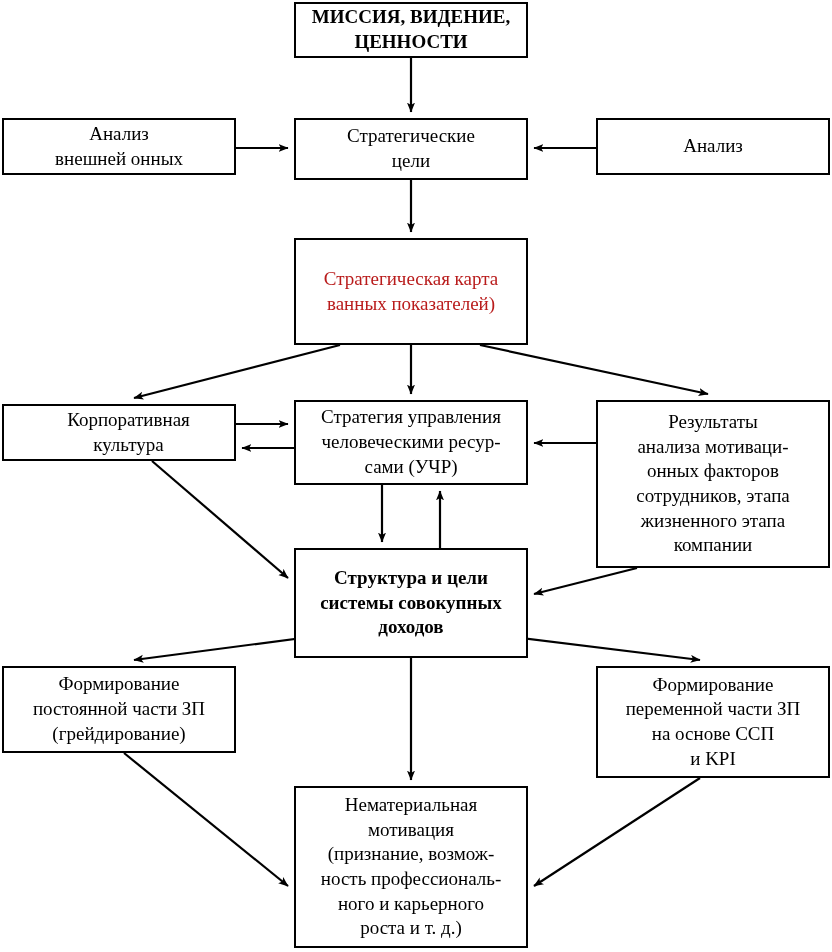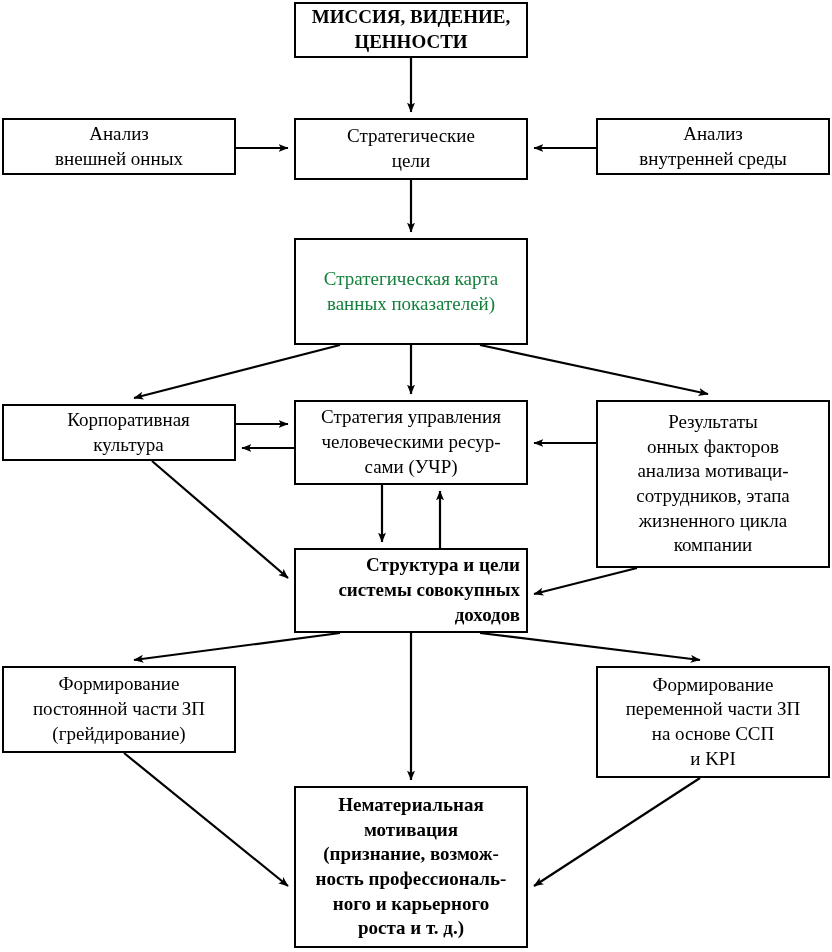--- a/index.html
+++ b/index.html
@@ -88,60 +88,59 @@
       <div class="node" style="left: 2px; top: 118px; width: 234px; height: 57px; border-color: rgb(0, 0, 0); color: rgb(0, 0, 0);">
         <span class="line">Анализ</span>
         <span class="line">внешней онных</span>
       </div>
       <div class="node" style="left: 294px; top: 118px; width: 234px; height: 62px; border-color: rgb(0, 0, 0); color: rgb(0, 0, 0);">
         <span class="line">Стратегические</span>
         <span class="line">цели</span>
       </div>
       <div class="node" style="left: 596px; top: 118px; width: 234px; height: 57px; border-color: rgb(0, 0, 0); color: rgb(0, 0, 0);">
         <span class="line">Анализ</span>
-        <span class="line">внутренней среды</span>
       </div>
-      <div class="node" style="left: 294px; top: 238px; width: 234px; height: 107px; border-color: rgb(0, 0, 0); color: #15803d;">
+      <div class="node" style="left: 294px; top: 238px; width: 234px; height: 107px; border-color: rgb(0, 0, 0); color: #b91c1c;">
         <span class="line">Стратегическая карта</span>
         <span class="line">ванных показателей)</span>
       </div>
       <div class="node" style="left: 2px; top: 404px; width: 234px; height: 57px; border-color: rgb(0, 0, 0); color: rgb(0, 0, 0); padding-left: 25px;">
         <span class="line">Корпоративная</span>
         <span class="line">культура</span>
       </div>
       <div class="node" style="left: 294px; top: 400px; width: 234px; height: 85px; border-color: rgb(0, 0, 0); color: rgb(0, 0, 0);">
         <span class="line">Стратегия управления</span>
         <span class="line">человеческими ресур-</span>
         <span class="line">сами (УЧР)</span>
       </div>
       <div class="node" style="left: 596px; top: 400px; width: 234px; height: 168px; border-color: rgb(0, 0, 0); color: rgb(0, 0, 0);">
         <span class="line">Результаты</span>
+        <span class="line">анализа мотиваци-</span>
         <span class="line">онных факторов</span>
-        <span class="line">анализа мотиваци-</span>
         <span class="line">сотрудников, этапа</span>
-        <span class="line">жизненного цикла</span>
+        <span class="line">жизненного этапа</span>
         <span class="line">компании</span>
       </div>
-      <div class="node bold" style="left: 294px; top: 548px; width: 234px; height: 85px; border-color: rgb(0, 0, 0); color: rgb(0, 0, 0); align-items: flex-end;">
+      <div class="node bold" style="left: 294px; top: 548px; width: 234px; height: 110px; border-color: rgb(0, 0, 0); color: rgb(0, 0, 0);">
         <span class="line">Структура и цели</span>
         <span class="line">системы совокупных</span>
         <span class="line">доходов</span>
       </div>
       <div class="node" style="left: 2px; top: 666px; width: 234px; height: 87px; border-color: rgb(0, 0, 0); color: rgb(0, 0, 0);">
         <span class="line">Формирование</span>
         <span class="line">постоянной части ЗП</span>
         <span class="line">(грейдирование)</span>
       </div>
       <div class="node" style="left: 596px; top: 666px; width: 234px; height: 112px; border-color: rgb(0, 0, 0); color: rgb(0, 0, 0);">
         <span class="line">Формирование</span>
         <span class="line">переменной части ЗП</span>
         <span class="line">на основе ССП</span>
         <span class="line">и KPI</span>
       </div>
-      <div class="node" style="left: 294px; top: 786px; width: 234px; height: 162px; border-color: rgb(0, 0, 0); color: rgb(0, 0, 0); font-weight: bold;">
+      <div class="node" style="left: 294px; top: 786px; width: 234px; height: 162px; border-color: rgb(0, 0, 0); color: rgb(0, 0, 0);">
         <span class="line">Нематериальная</span>
         <span class="line">мотивация</span>
         <span class="line">(признание, возмож-</span>
         <span class="line">ность профессиональ-</span>
         <span class="line">ного и карьерного</span>
         <span class="line">роста и т. д.)</span>
       </div>
     </div>
 
 </div>

